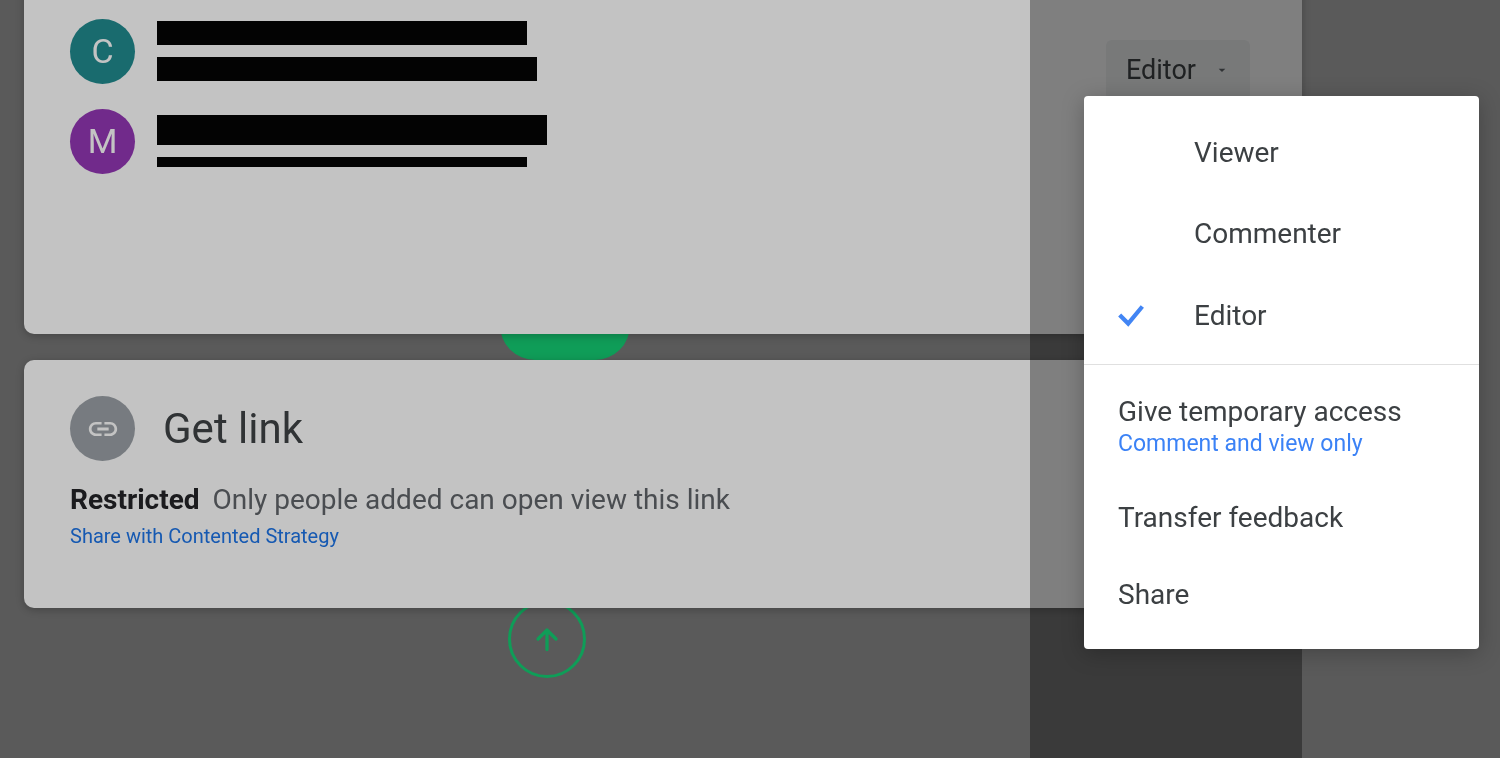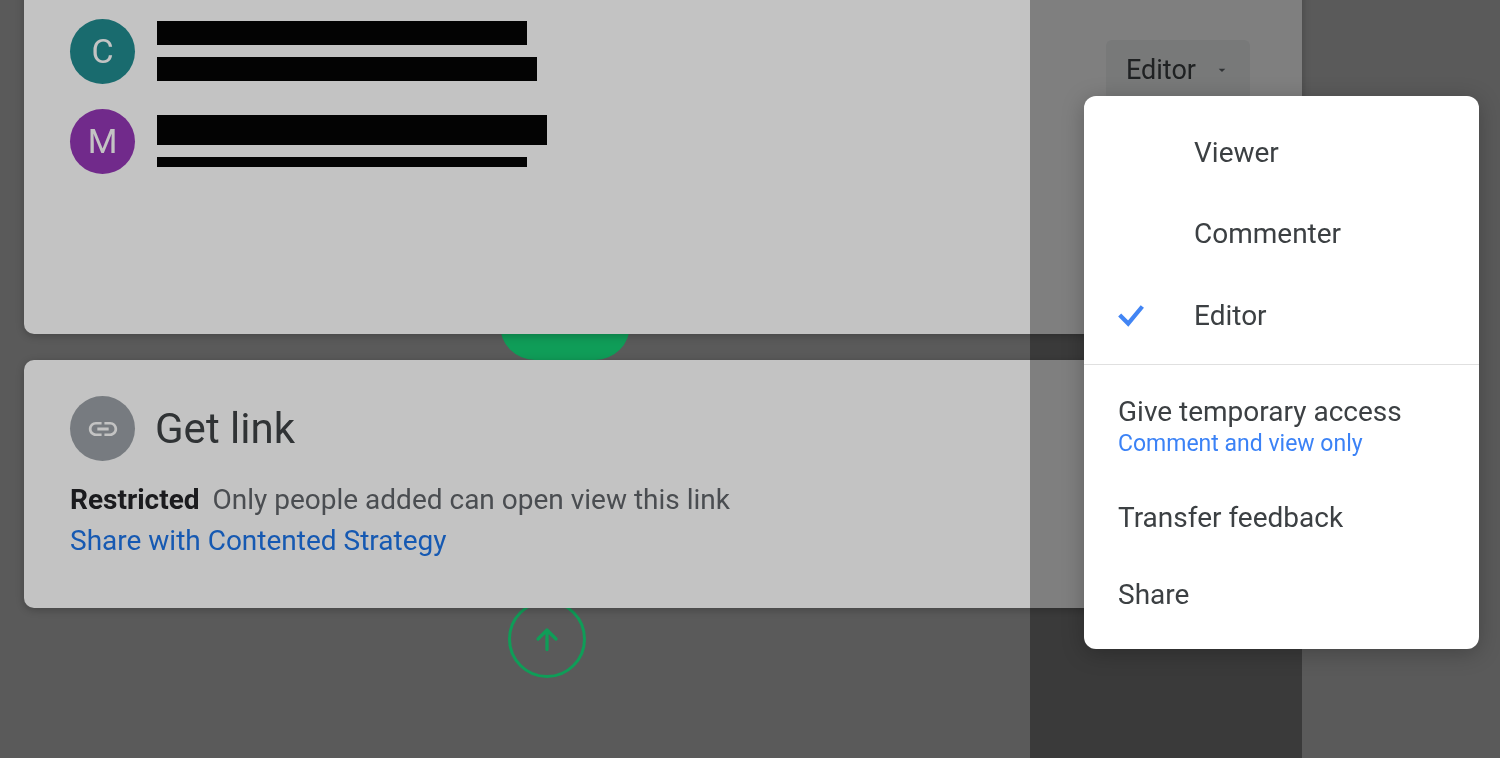--- a/index.html
+++ b/index.html
@@ -116,50 +116,50 @@
     .getlink-panel {
       top: 360px;
       left: 24px;
       width: 1278px;
       height: 248px;
       padding: 36px 46px;
     }
     .getlink-header {
       display: flex;
       align-items: center;
-      gap: 20px;
+      gap: 28px;
       margin-bottom: 22px;
     }
     .link-icon-circle {
       width: 65px;
       height: 65px;
       background: #9aa0a6;
       border-radius: 50%;
       display: flex;
       align-items: center;
       justify-content: center;
     }
     .link-icon-circle svg { width: 34px; height: 34px; fill: #fff; }
     .getlink-title { font-size: 42px; color: #3c4043; font-weight: 400; }
     .restricted-line { font-size: 28px; color: #5f6368; margin-bottom: 8px; }
     .restricted-line b { color: #202124; font-weight: 700; margin-right: 6px; margin-top: 40px; }
-    .share-with-link { font-size: 28px; color: #1a73e8; cursor: pointer; }
+    .share-with-link { font-size: 20px; color: #1a73e8; cursor: pointer; }
     .overlay-right-strip {
       position: absolute;
       top: 0; left: 1030px; width: 272px; height: 758px;
       background: rgba(0,0,0,0.35);
       pointer-events: none;
     }
     .dropdown-menu {
       position: absolute;
       top: 96px;
       left: 1084px;
       width: 395px;
       background: #fff;
-      border-radius: 12px;
+      border-radius: 4px;
       box-shadow: 0 4px 22px rgba(0,0,0,0.25);
       padding: 16px 0;
     }
     .menu-item {
       display: flex;
       align-items: center;
       padding: 24px 30px 24px 30px;
       cursor: pointer;
       font-size: 28px;
       color: #3c4043;

